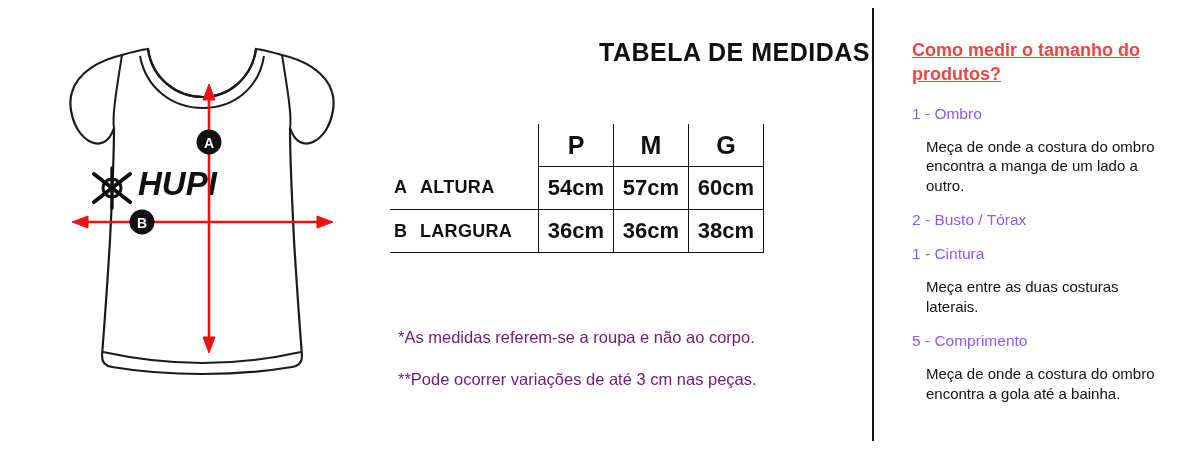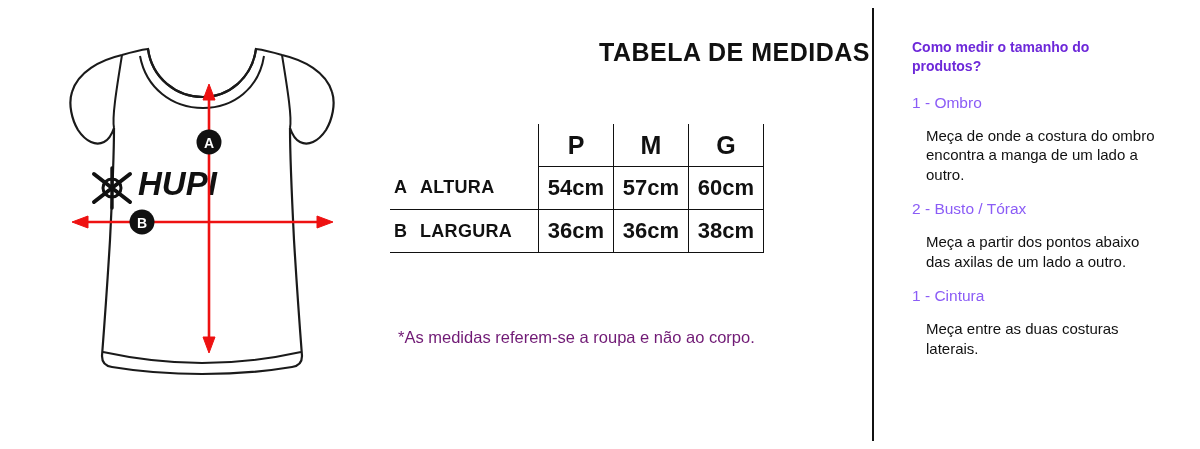--- a/index.html
+++ b/index.html
@@ -130,26 +130,27 @@
   }
 
   
   .howto-panel {
     position: relative;
     flex: 1 1 auto;
     padding: 38px 30px 0 42px;
     box-sizing: border-box;
   }
   .howto-title {
-    font-size: 14px;
+    font-size: 18px;
     font-weight: bold;
     line-height: 1.35;
     margin: 0 0 18px 0;
     max-width: 250px;
-    color: #6d28d9;
+    color: #ef4444;
+    text-decoration: underline;
   }
   .howto-item {
     margin-bottom: 16px;
   }
   .howto-item .h {
     font-size: 15.5px;
     margin: 0 0 2px 0;
     color: #8b5cf6;
   }
   .howto-item .d {
@@ -261,35 +262,39 @@
           </td>
           <td class="val">36cm</td>
           <td class="val">36cm</td>
           <td class="val">38cm</td>
         </tr>
       </tbody>
     </table>
 
     <div class="notes">
       <p>*As medidas referem-se a roupa e não ao corpo.</p>
+      <p>**Pode ocorrer variações de até 3 cm nas peças.</p>
     </div>
   </div>
 
   <div class="divider"></div>
 
   <div class="howto-panel">
     <h2 class="howto-title">Como medir o tamanho do produtos?</h2>
 
     <div class="howto-item">
       <p class="h">1 - Ombro</p>
       <p class="d">Meça de onde a costura do ombro encontra a manga de um lado a outro.</p>
     </div>
     <div class="howto-item">
       <p class="h">2 - Busto / Tórax</p>
-      <p class="d">Meça a partir dos pontos abaixo das axilas de um lado a outro.</p>
     </div>
     <div class="howto-item">
       <p class="h">1 - Cintura</p>
       <p class="d">Meça entre as duas costuras laterais.</p>
     </div>
+    <div class="howto-item">
+      <p class="h">5 - Comprimento</p>
+      <p class="d">Meça de onde a costura do ombro encontra a gola até a bainha.</p>
+    </div>
   </div>
 
 </div>
 
 </body></html>

